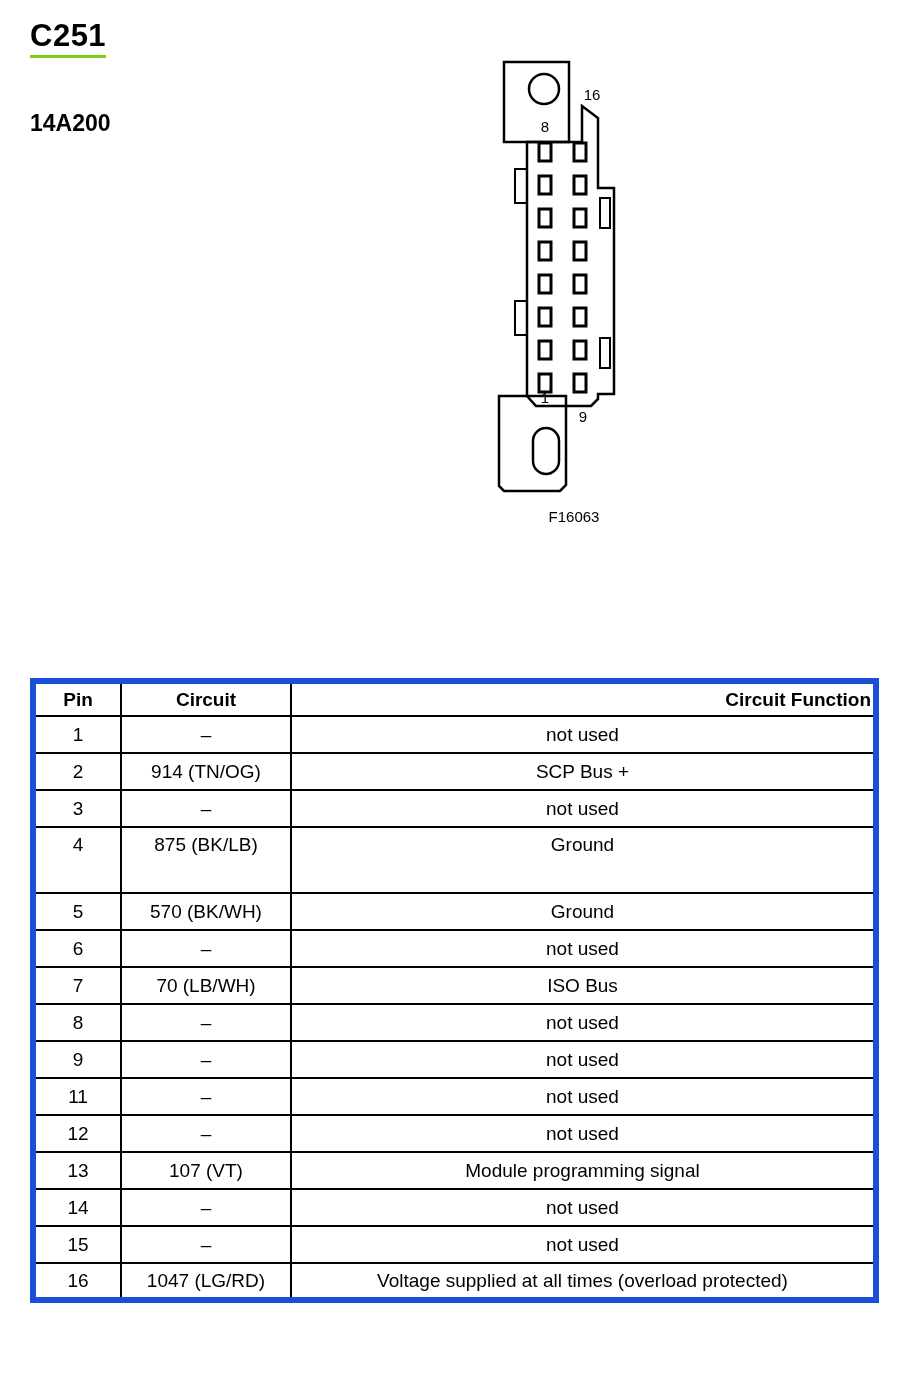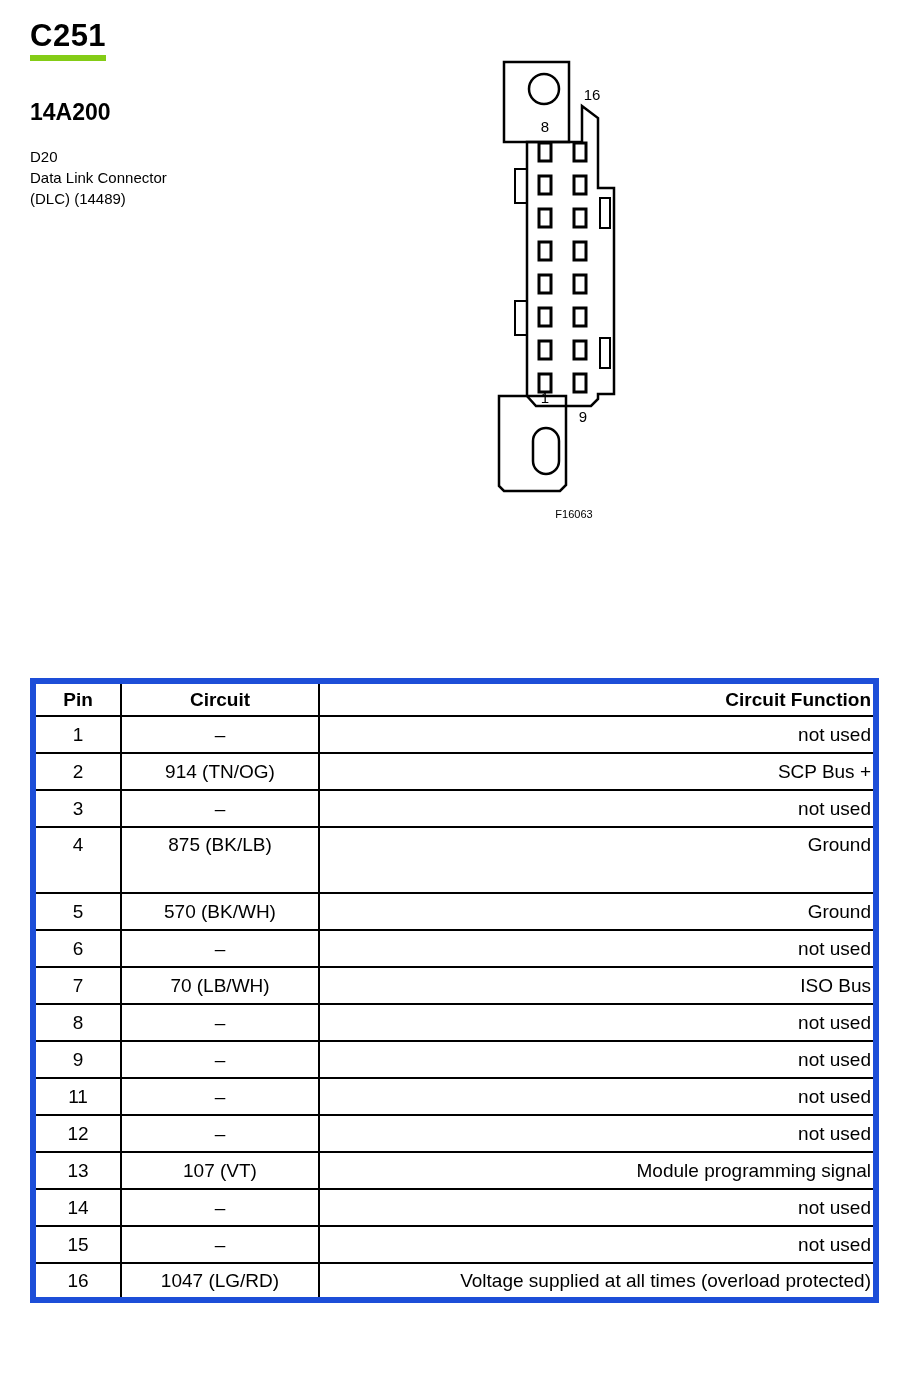--- a/index.html
+++ b/index.html
@@ -15,34 +15,34 @@
   }
 
   
   .header-block { position: absolute; left: 30px; top: 18px; }
   .connector-id {
     display: inline-block;
     margin: 0;
     font-size: 31px;
     font-weight: bold;
     letter-spacing: 0.5px;
-    border-bottom: 6px solid #84cc16;
+    border-bottom: 3px solid #84cc16;
     padding-bottom: 1px;
   }
   .part-number {
-    margin: 38px 0 0 0;
+    margin: 52px 0 0 0;
     font-size: 23px;
     font-weight: bold;
   }
   .component-info { margin-top: 20px; font-size: 15px; line-height: 21px; }
 
   
   .figure { position: absolute; left: 492px; top: 56px; width: 164px; margin: 0; text-align: center; }
   .figure svg { display: block; margin: 0 auto; }
-  .figure-caption { font-size: 11px; margin-top: 7px; text-align: center; }
+  .figure-caption { font-size: 15px; margin-top: 7px; text-align: center; }
   .svg-label { font-size: 15px; fill: #000; font-family: "Liberation Sans", sans-serif; }
 
   
   .pinout-table {
     position: absolute;
     left: 30px;
     top: 678px;
     width: 849px;
     border-collapse: collapse;
     table-layout: fixed;
@@ -52,42 +52,37 @@
     border: 2px solid #000;
     font-size: 19px;
     padding: 0 2px;
     height: 37px;
     vertical-align: middle;
     overflow: hidden;
     white-space: nowrap;
   }
   .pinout-table th { font-weight: bold; height: 35px; text-align: center; }
   .col-pin { width: 88px; text-align: center; }
-  .col-circuit { width: 198px; text-align: center; margin-left: 6px; }
-  .col-function { text-align: right; padding-left: 22px; }
+  .col-circuit { width: 170px; text-align: center; margin-left: 6px; }
+  .col-function { text-align: center; padding-left: 22px; }
   
   .pinout-table tbody tr:nth-child(4) td {
     height: 66px;
     vertical-align: top;
     padding-top: 6px;
   }
 </style>
 </head>
 <body>
 
 <div class="page">
 
   <div class="header-block">
     <h1 class="connector-id">C251</h1>
     <h2 class="part-number">14A200</h2>
-    <div class="component-info">
-      <div>D20</div>
-      <div>Data Link Connector</div>
-      <div>(DLC) (14489)</div>
-    </div>
   </div>
 
   <figure class="figure">
     <svg width="160" height="445" viewBox="0 0 160 445">
 
       <path d="M10 6 H75 V86 H10 Z" fill="none" stroke="#000" stroke-width="2.5"></path>
       <circle cx="50" cy="33" r="15" fill="none" stroke="#000" stroke-width="2.5"></circle>
 
       <path d="M5 340 L5 430 L10 435 L66 435 L72 429 L72 340 Z" fill="none" stroke="#000" stroke-width="2.5"></path>
       <rect x="39" y="372" width="26" height="46" rx="13" fill="none" stroke="#000" stroke-width="2.5"></rect>

